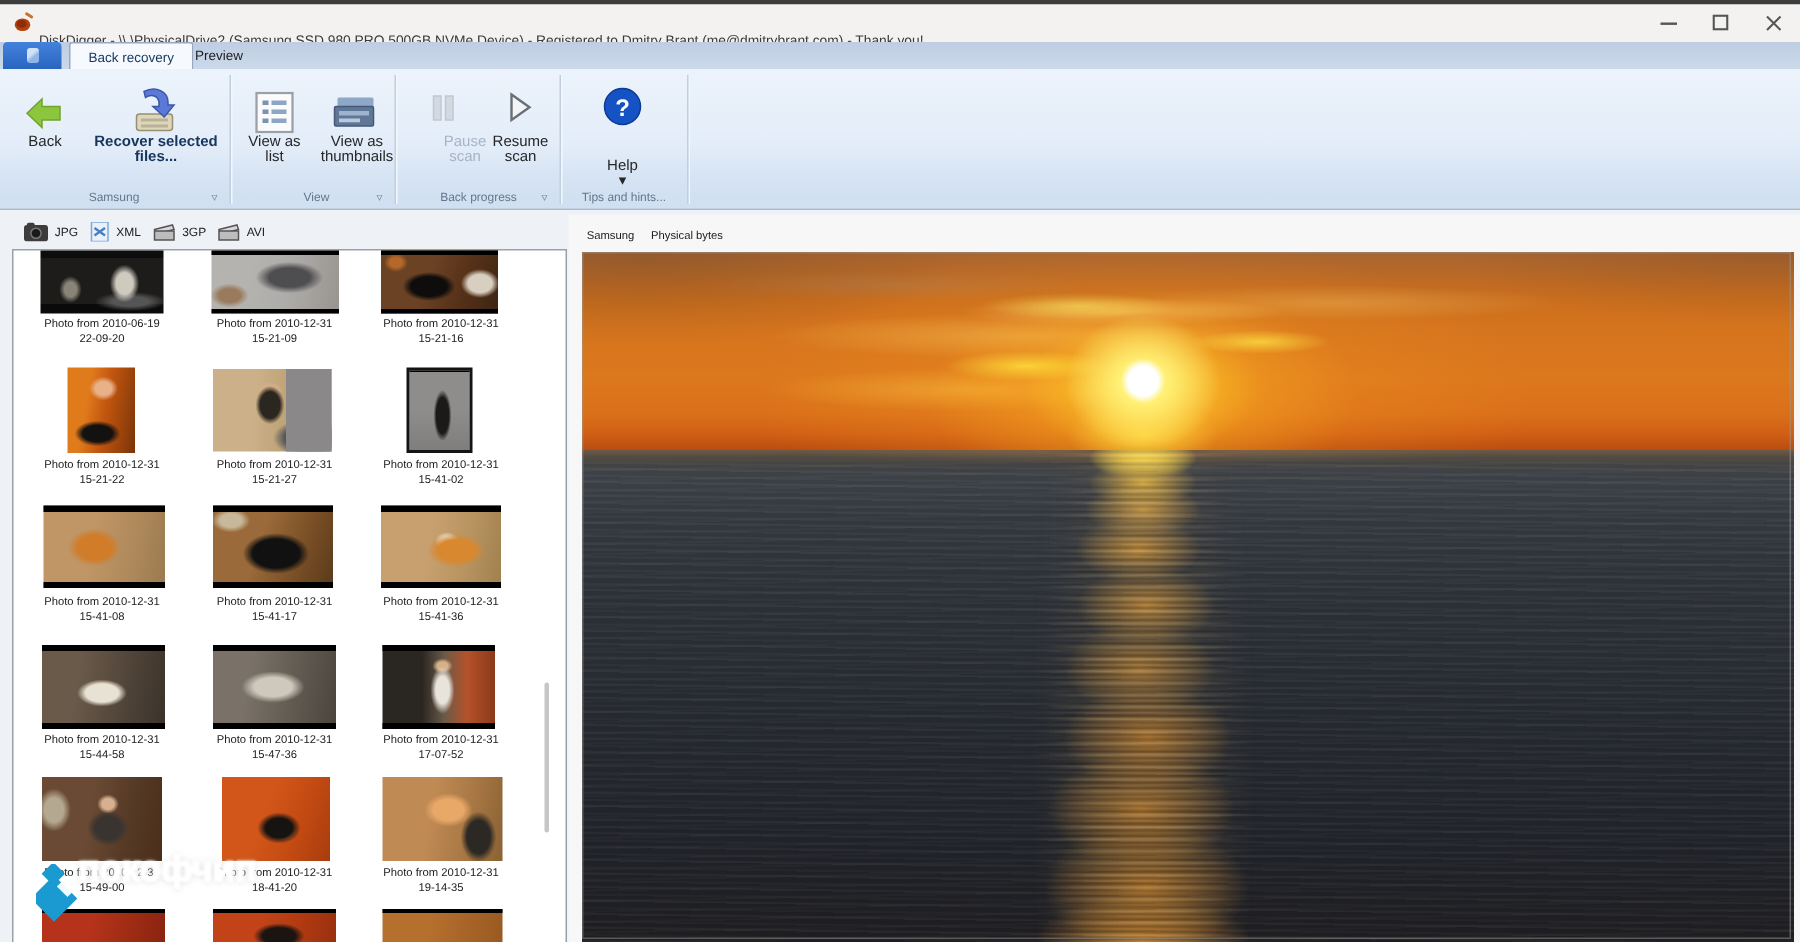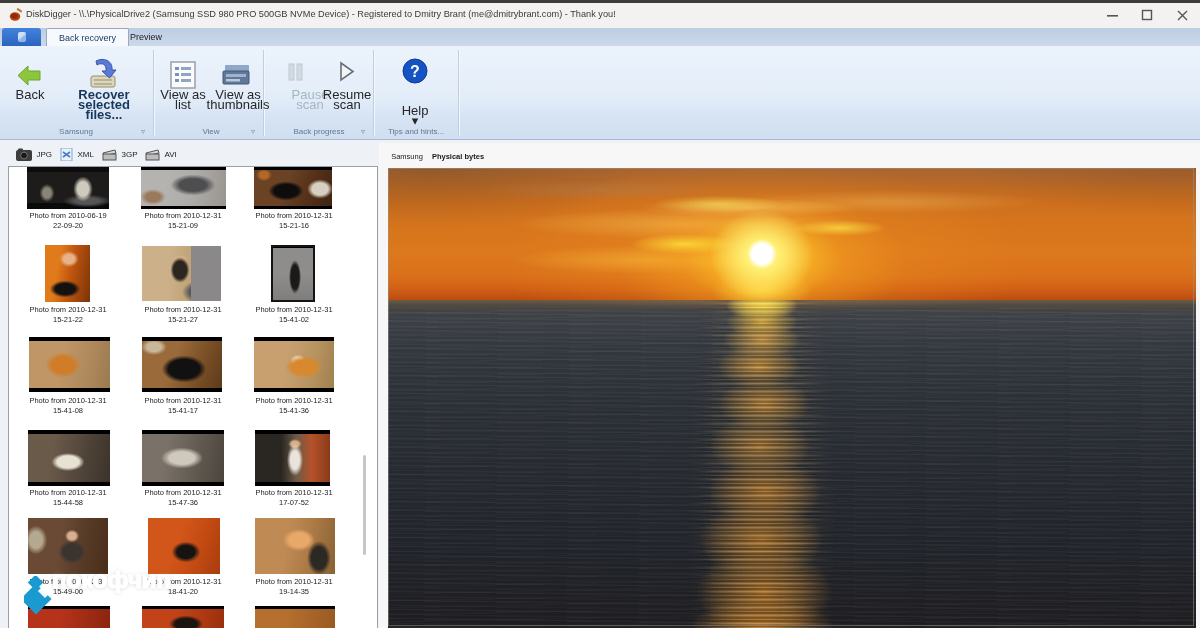--- a/index.html
+++ b/index.html
@@ -3,54 +3,54 @@
 <meta charset="utf-8">
 <style>
   * { margin:0; padding:0; box-sizing:border-box; }
   html,body { width:1200px; height:628px; overflow:hidden; font-family:"Liberation Sans", sans-serif; }
   #win { position:relative; width:1200px; height:628px; background:#eef1f6; }
   .abs { position:absolute; }
 
   
   #topline { left:0; top:0; width:1200px; height:3px; background:#3c3c3c; }
   #titlebar { left:0; top:3px; width:1200px; height:25px; background:#f3f2f1; }
-  #title-text { left:26px; top:9px; font-size:9.2px; color:#3a3a3a; white-space:nowrap; }
+  #title-text { left:26px; top:22px; font-size:9.2px; color:#3a3a3a; white-space:nowrap; }
   #appicon { left:8px; top:7px; width:14px; height:14px; }
 
   
   #tabstrip { left:0; top:28px; width:1200px; height:18px; background:linear-gradient(#becde2,#ccd9eb); }
   #appbtn { left:2px; top:28px; width:39px; height:18px; background:linear-gradient(#4383dc,#2a64c0); border-radius:3px 3px 0 0; }
   #appbtn:after{ content:""; position:absolute; left:16px; top:4px; width:8px; height:10px; background:linear-gradient(140deg,#cfe2f8 40%,#8fb6e8 60%); border-radius:2px;}
   .rtab { top:28px; height:18px; font-size:9px; line-height:18px; padding:0 12px; color:#1e1e1e; }
   #tab1 { left:46px; background:#f6f9fd; border:1px solid #98a8c0; border-bottom:none; border-radius:2px 2px 0 0; color:#16375e;}
   #tab2 { left:118px; }
 
   
   #ribbon { left:0; top:46px; width:1200px; height:94px; background:linear-gradient(#ecf3fb 0%, #e3edf9 55%, #d5e3f3 78%, #d0dff1 100%); border-bottom:1px solid #a9bacf;}
   .gsep { position:absolute; top:4px; width:1px; height:86px; background:#c0cede; box-shadow:1px 0 0 #f2f7fc; }
   .glabel { position:absolute; top:81px; font-size:8px; color:#62778f; width:100px; text-align:center; }
   .glauncher { position:absolute; top:81px; font-size:8px; color:#7a8da3; }
-  .btext { position:absolute; font-size:13px; color:#262626; text-align:center; line-height:10px; }
+  .btext { position:absolute; font-size:10px; color:#262626; text-align:center; line-height:10px; }
   .btext.blue { color:#17365d; font-weight:bold; }
   .btext.dis { color:#a7b4c2; }
 
   
   #ftabs { left:8px; top:146px; width:370px; height:20px; font-size:8px; color:#222; }
   .ftab { position:absolute; top:2px; height:18px; }
 
   
   #listpanel { left:8px; top:166px; width:370px; height:465px; background:#fff; border:1px solid #9aa0a8; }
   .thumb { position:absolute; }
   .cap { position:absolute; font-size:7.5px; line-height:10px; color:#1c1c1c; text-align:center; width:110px; }
   #lscroll { left:363px; top:455px; width:3px; height:100px; background:#c6c6c6; border-radius:2px; }
 
   
   #rtabsbg { left:379px; top:143px; width:821px; height:485px; background:#f7f7f7; }
   #rtab1 { left:387px; top:149px; width:40px; height:17px; font-size:7.5px; line-height:16px; text-align:center; color:#1a1a1a; }
-  #rtab2 { left:428px; top:149px; width:60px; height:17px; font-size:7.5px; line-height:16px; text-align:center; color:#1a1a1a; font-weight:bold; }
+  #rtab2 { left:428px; top:149px; width:60px; height:17px; font-size:7.5px; line-height:16px; text-align:center; color:#1a1a1a; font-weight:normal; }
 
   
   #photo { left:388px; top:168px; width:808px; height:460px; overflow:hidden; }
   #photoborder { position:absolute; left:0; top:0; width:806px; height:458px; border:1px solid rgba(150,150,150,0.5); z-index:5; }
   #sky {
     background:
       radial-gradient(circle 15px at 374px 86px, #ffffff 0 10px, rgba(255,255,250,0) 15px),
       radial-gradient(ellipse 52px 45px at 374px 87px, rgba(255,242,120,0.98) 0 30%, rgba(255,220,60,0.0) 100%),
       radial-gradient(ellipse 75px 14px at 296px 76px, rgba(255,228,60,0.8), rgba(255,228,60,0) 72%),
       radial-gradient(ellipse 65px 11px at 452px 60px, rgba(255,232,70,0.7), rgba(255,232,70,0) 72%),

